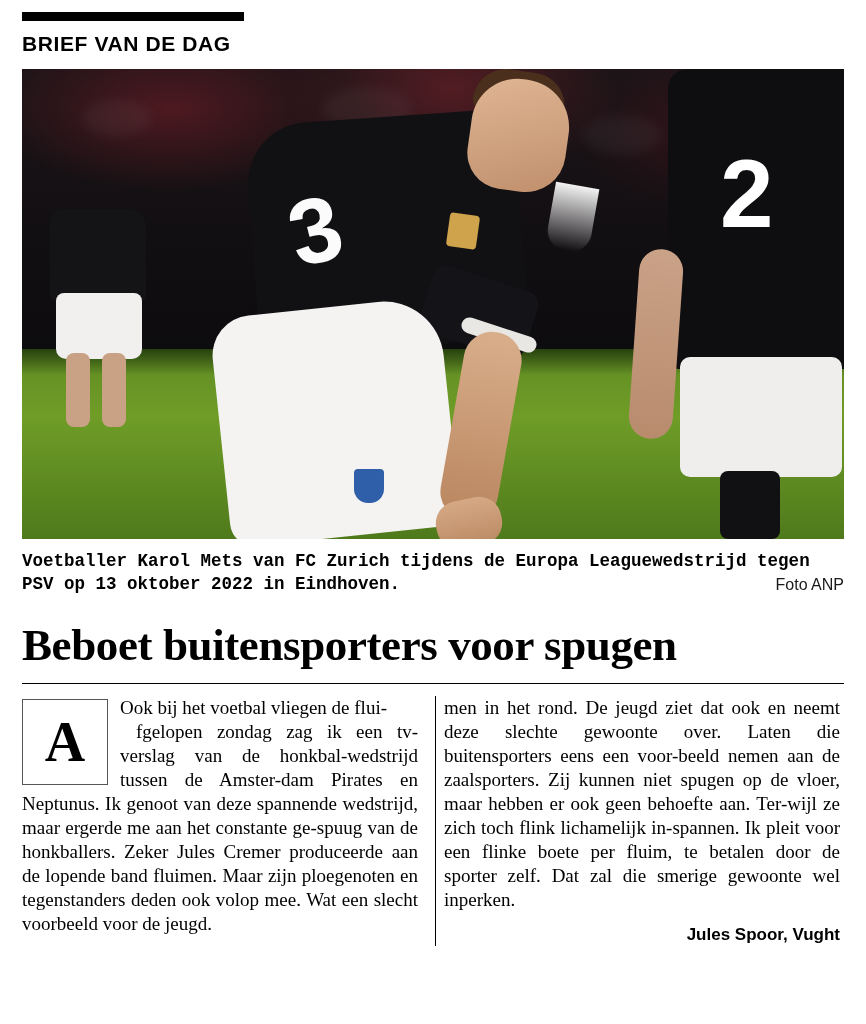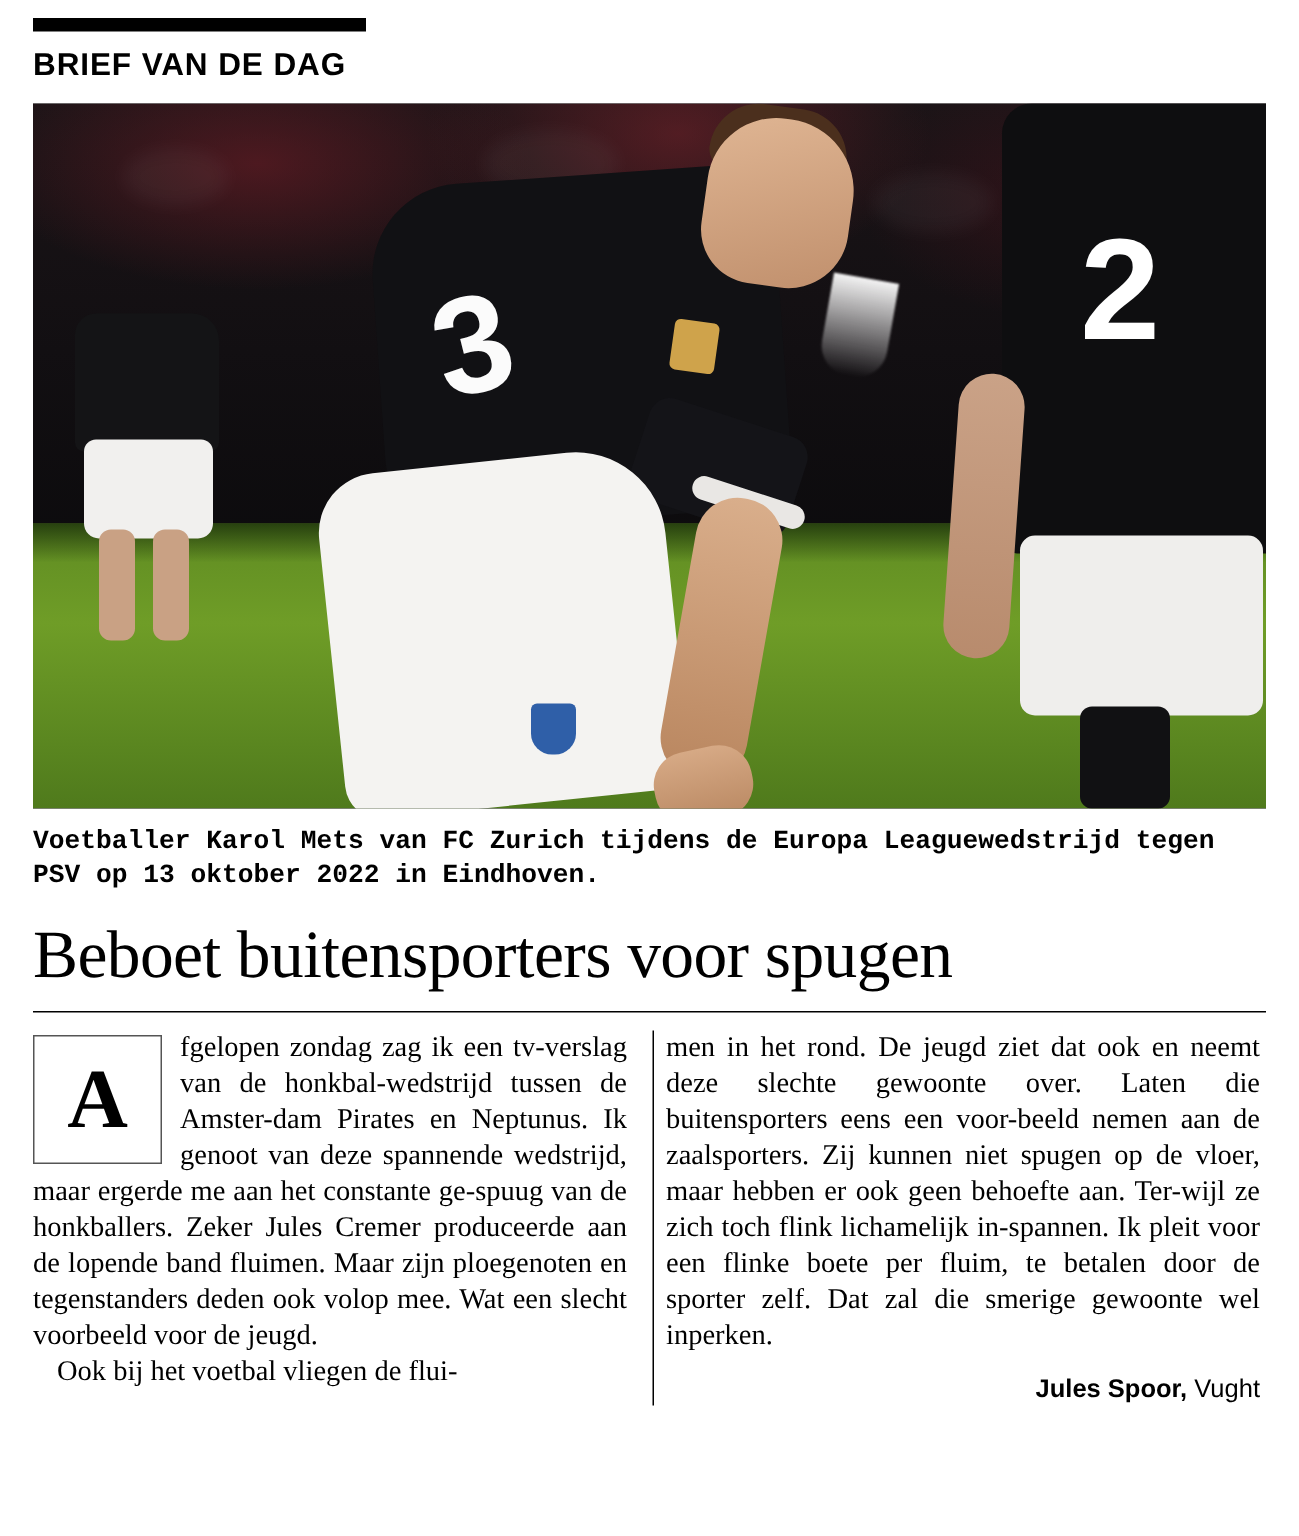--- a/index.html
+++ b/index.html
@@ -253,25 +253,25 @@
     font-family: "Liberation Sans", sans-serif;
     font-size: 16px;
     text-align: right;
     margin-top: -21px;
     color: #1a1a1a;
   }
 
   
   .headline {
     font-family: "Liberation Serif", serif;
-    font-weight: normal;
+    font-weight: bold;
     font-size: 45px;
     line-height: 1.05;
     letter-spacing: -0.4px;
-    margin-top: 16px;
+    margin-top: 28px;
   }
   .hr-under-headline {
     border: 0;
     border-top: 1px solid #000;
     margin: 14px 0 0 0;
     width: 822px;
   }
 
   
   .columns {
@@ -307,21 +307,21 @@
     text-align: center;
   }
 
   .signature {
     margin-top: 12px;
     text-align: right;
     font-family: "Liberation Sans", sans-serif;
     font-size: 17px;
   }
   .signature b { font-weight: bold; }
-  .signature span.place { font-weight: normal; }
+  .signature span.place { font-weight: bold; }
 </style>
 </head>
 <body>
 
 <div class="page">
 
   <div class="rule-top"></div>
 
   <h1 class="kicker">BRIEF VAN DE DAG</h1>
 
@@ -360,29 +360,30 @@
         <div class="p-spit"></div>
         <div class="p-shorts"></div>
         <div class="p-shorts-logo"></div>
         <div class="p-arm"></div>
         <div class="p-hand"></div>
       </div>
     </div>
   </div>
 
   <div class="caption">Voetballer Karol Mets van FC Zurich tijdens de Europa Leaguewedstrijd tegen PSV op 13 oktober 2022 in Eindhoven.</div>
+  <div class="credit">Foto ANP</div>
 
   <div class="headline">Beboet buitensporters voor spugen</div>
   <hr class="hr-under-headline">
 
   <div class="columns">
     <div class="col left">
       <div class="dropcap">A</div>
+      <p>Ook bij het voetbal vliegen de flui-</p>
       <p>fgelopen zondag zag ik een tv-verslag van de honkbal-wedstrijd tussen de Amster-dam Pirates en Neptunus. Ik genoot van deze spannende wedstrijd, maar ergerde me aan het constante ge-spuug van de honkballers. Zeker Jules Cremer produceerde aan de lopende band fluimen. Maar zijn ploegenoten en tegenstanders deden ook volop mee. Wat een slecht voorbeeld voor de jeugd.</p>
-      <p>Ook bij het voetbal vliegen de flui-</p>
     </div>
     <div class="col right">
       <p>men in het rond. De jeugd ziet dat ook en neemt deze slechte gewoonte over. Laten die buitensporters eens een voor-beeld nemen aan de zaalsporters. Zij kunnen niet spugen op de vloer, maar hebben er ook geen behoefte aan. Ter-wijl ze zich toch flink lichamelijk in-spannen. Ik pleit voor een flinke boete per fluim, te betalen door de sporter zelf. Dat zal die smerige gewoonte wel inperken.</p>
       <div class="signature">
         <b>Jules Spoor,</b><span class="place"> Vught</span>
       </div>
     </div>
   </div>
 
 </div>

